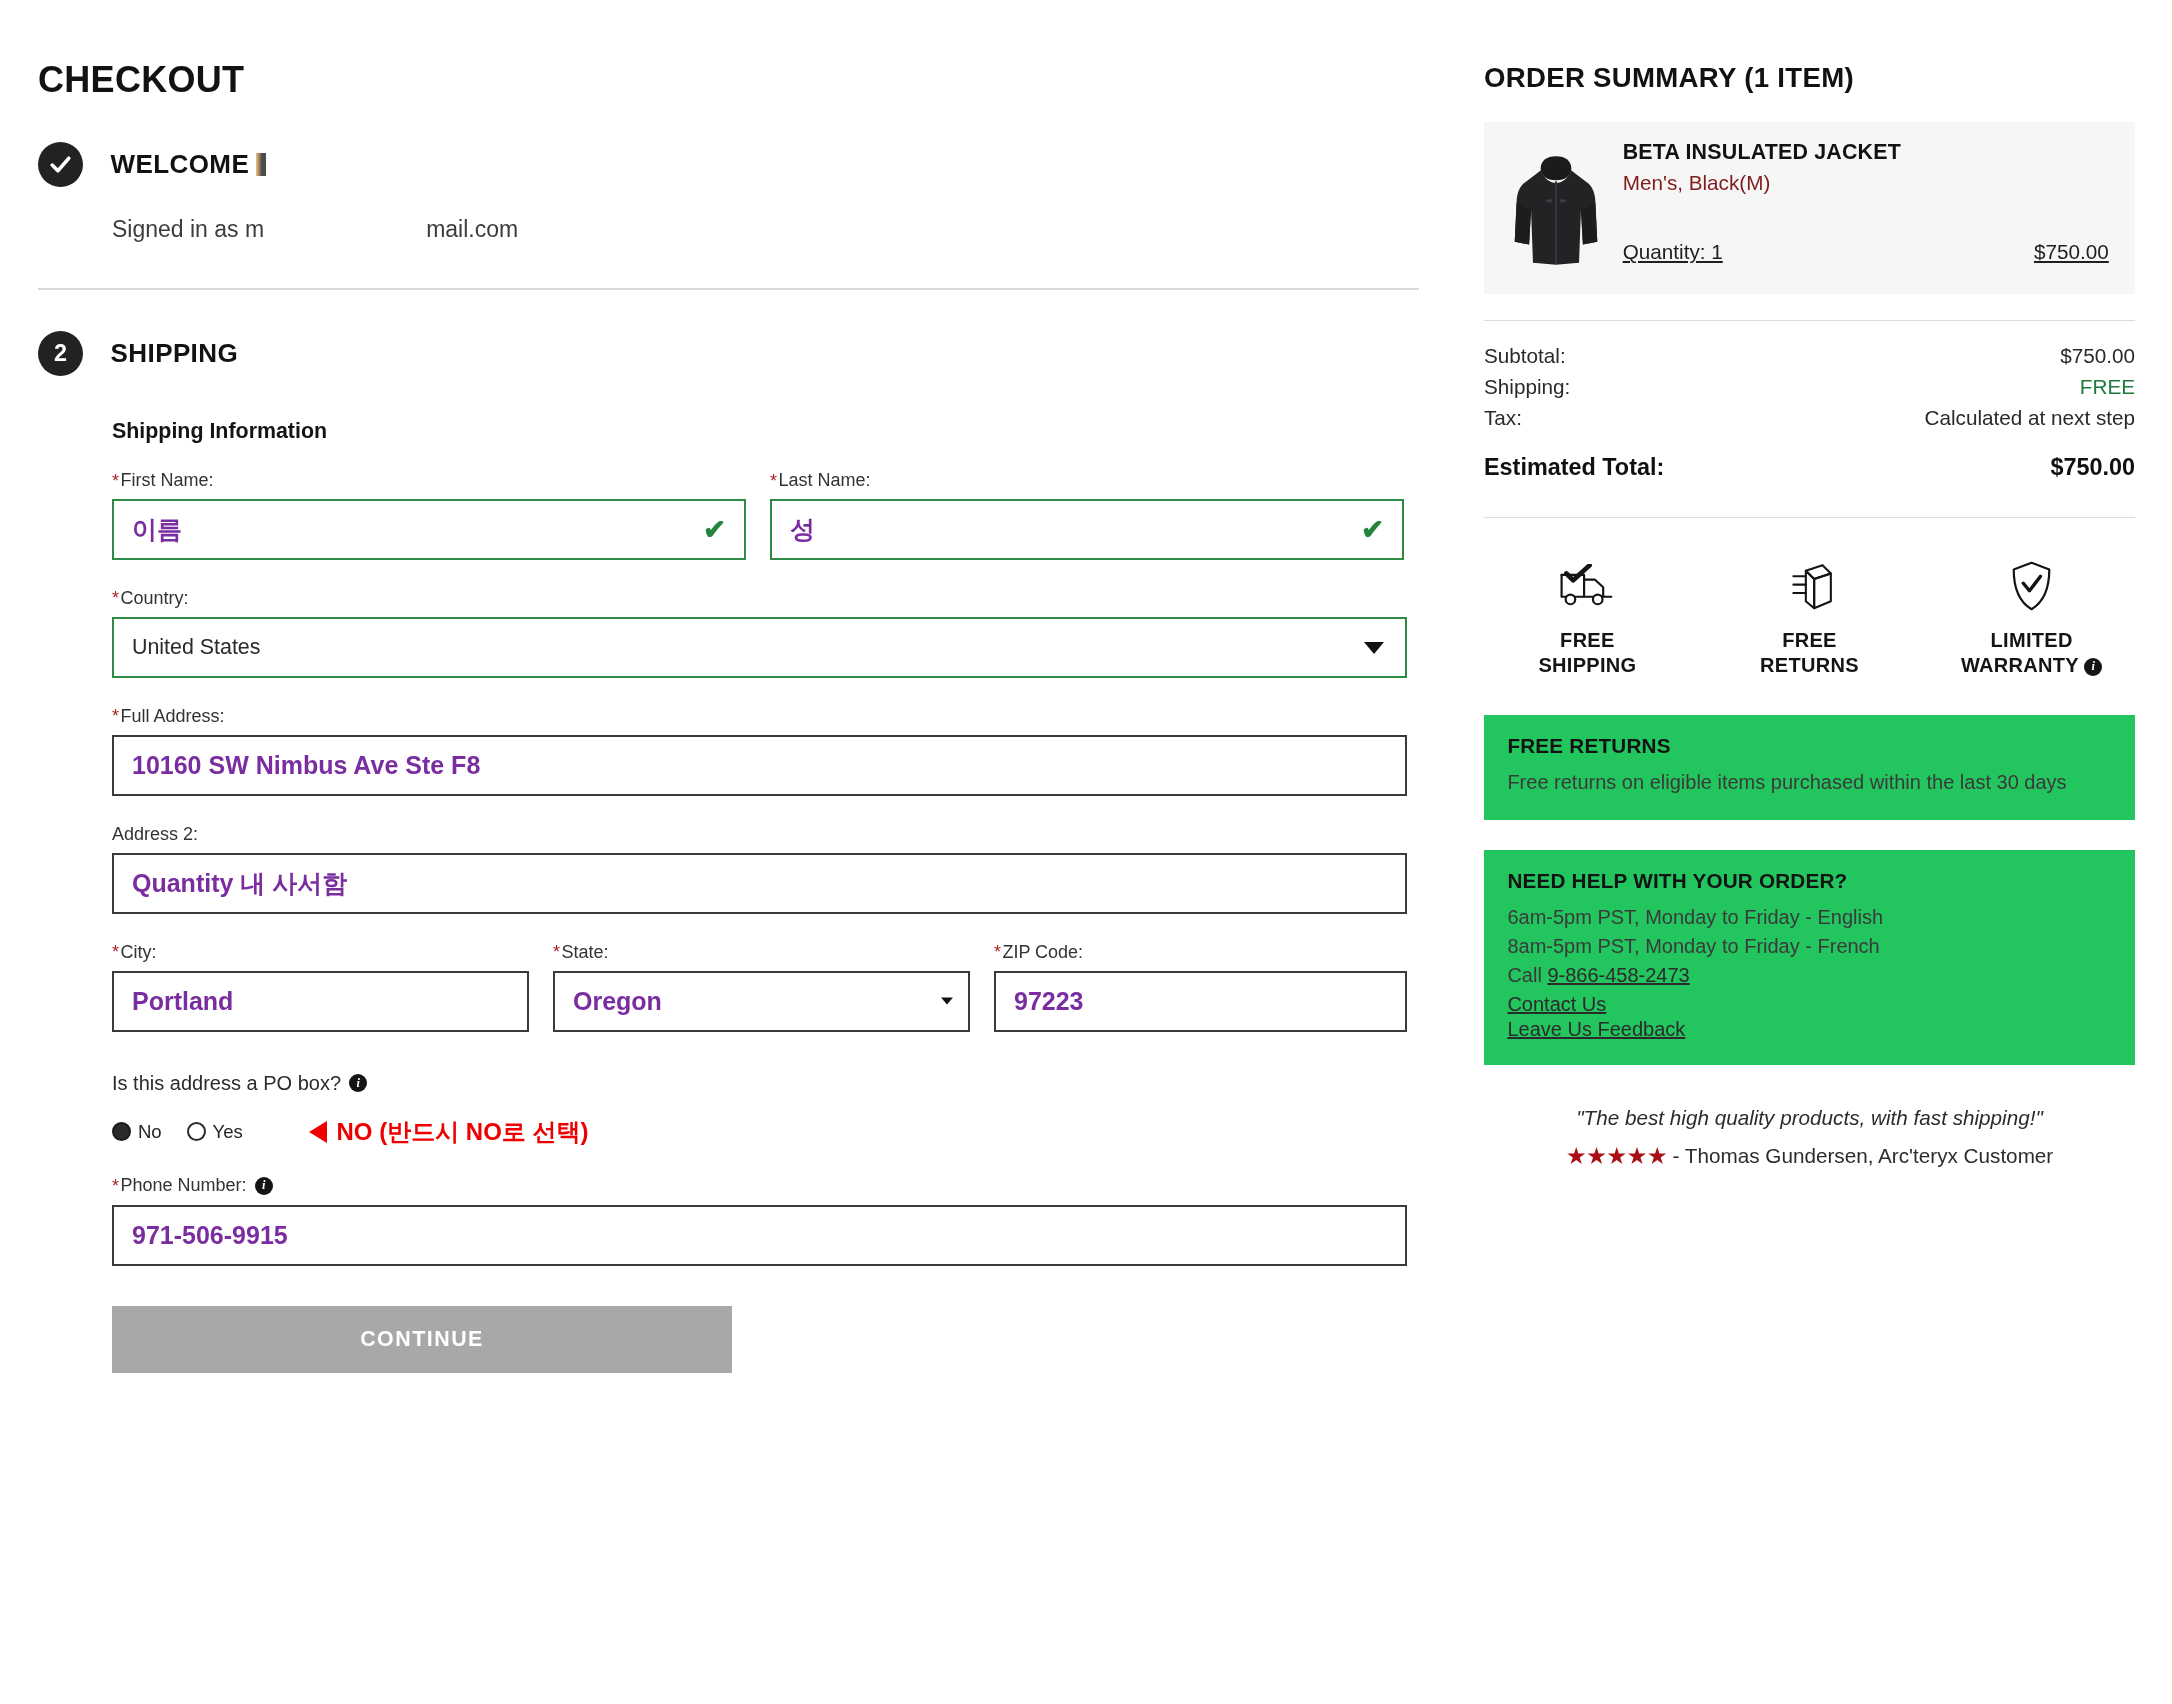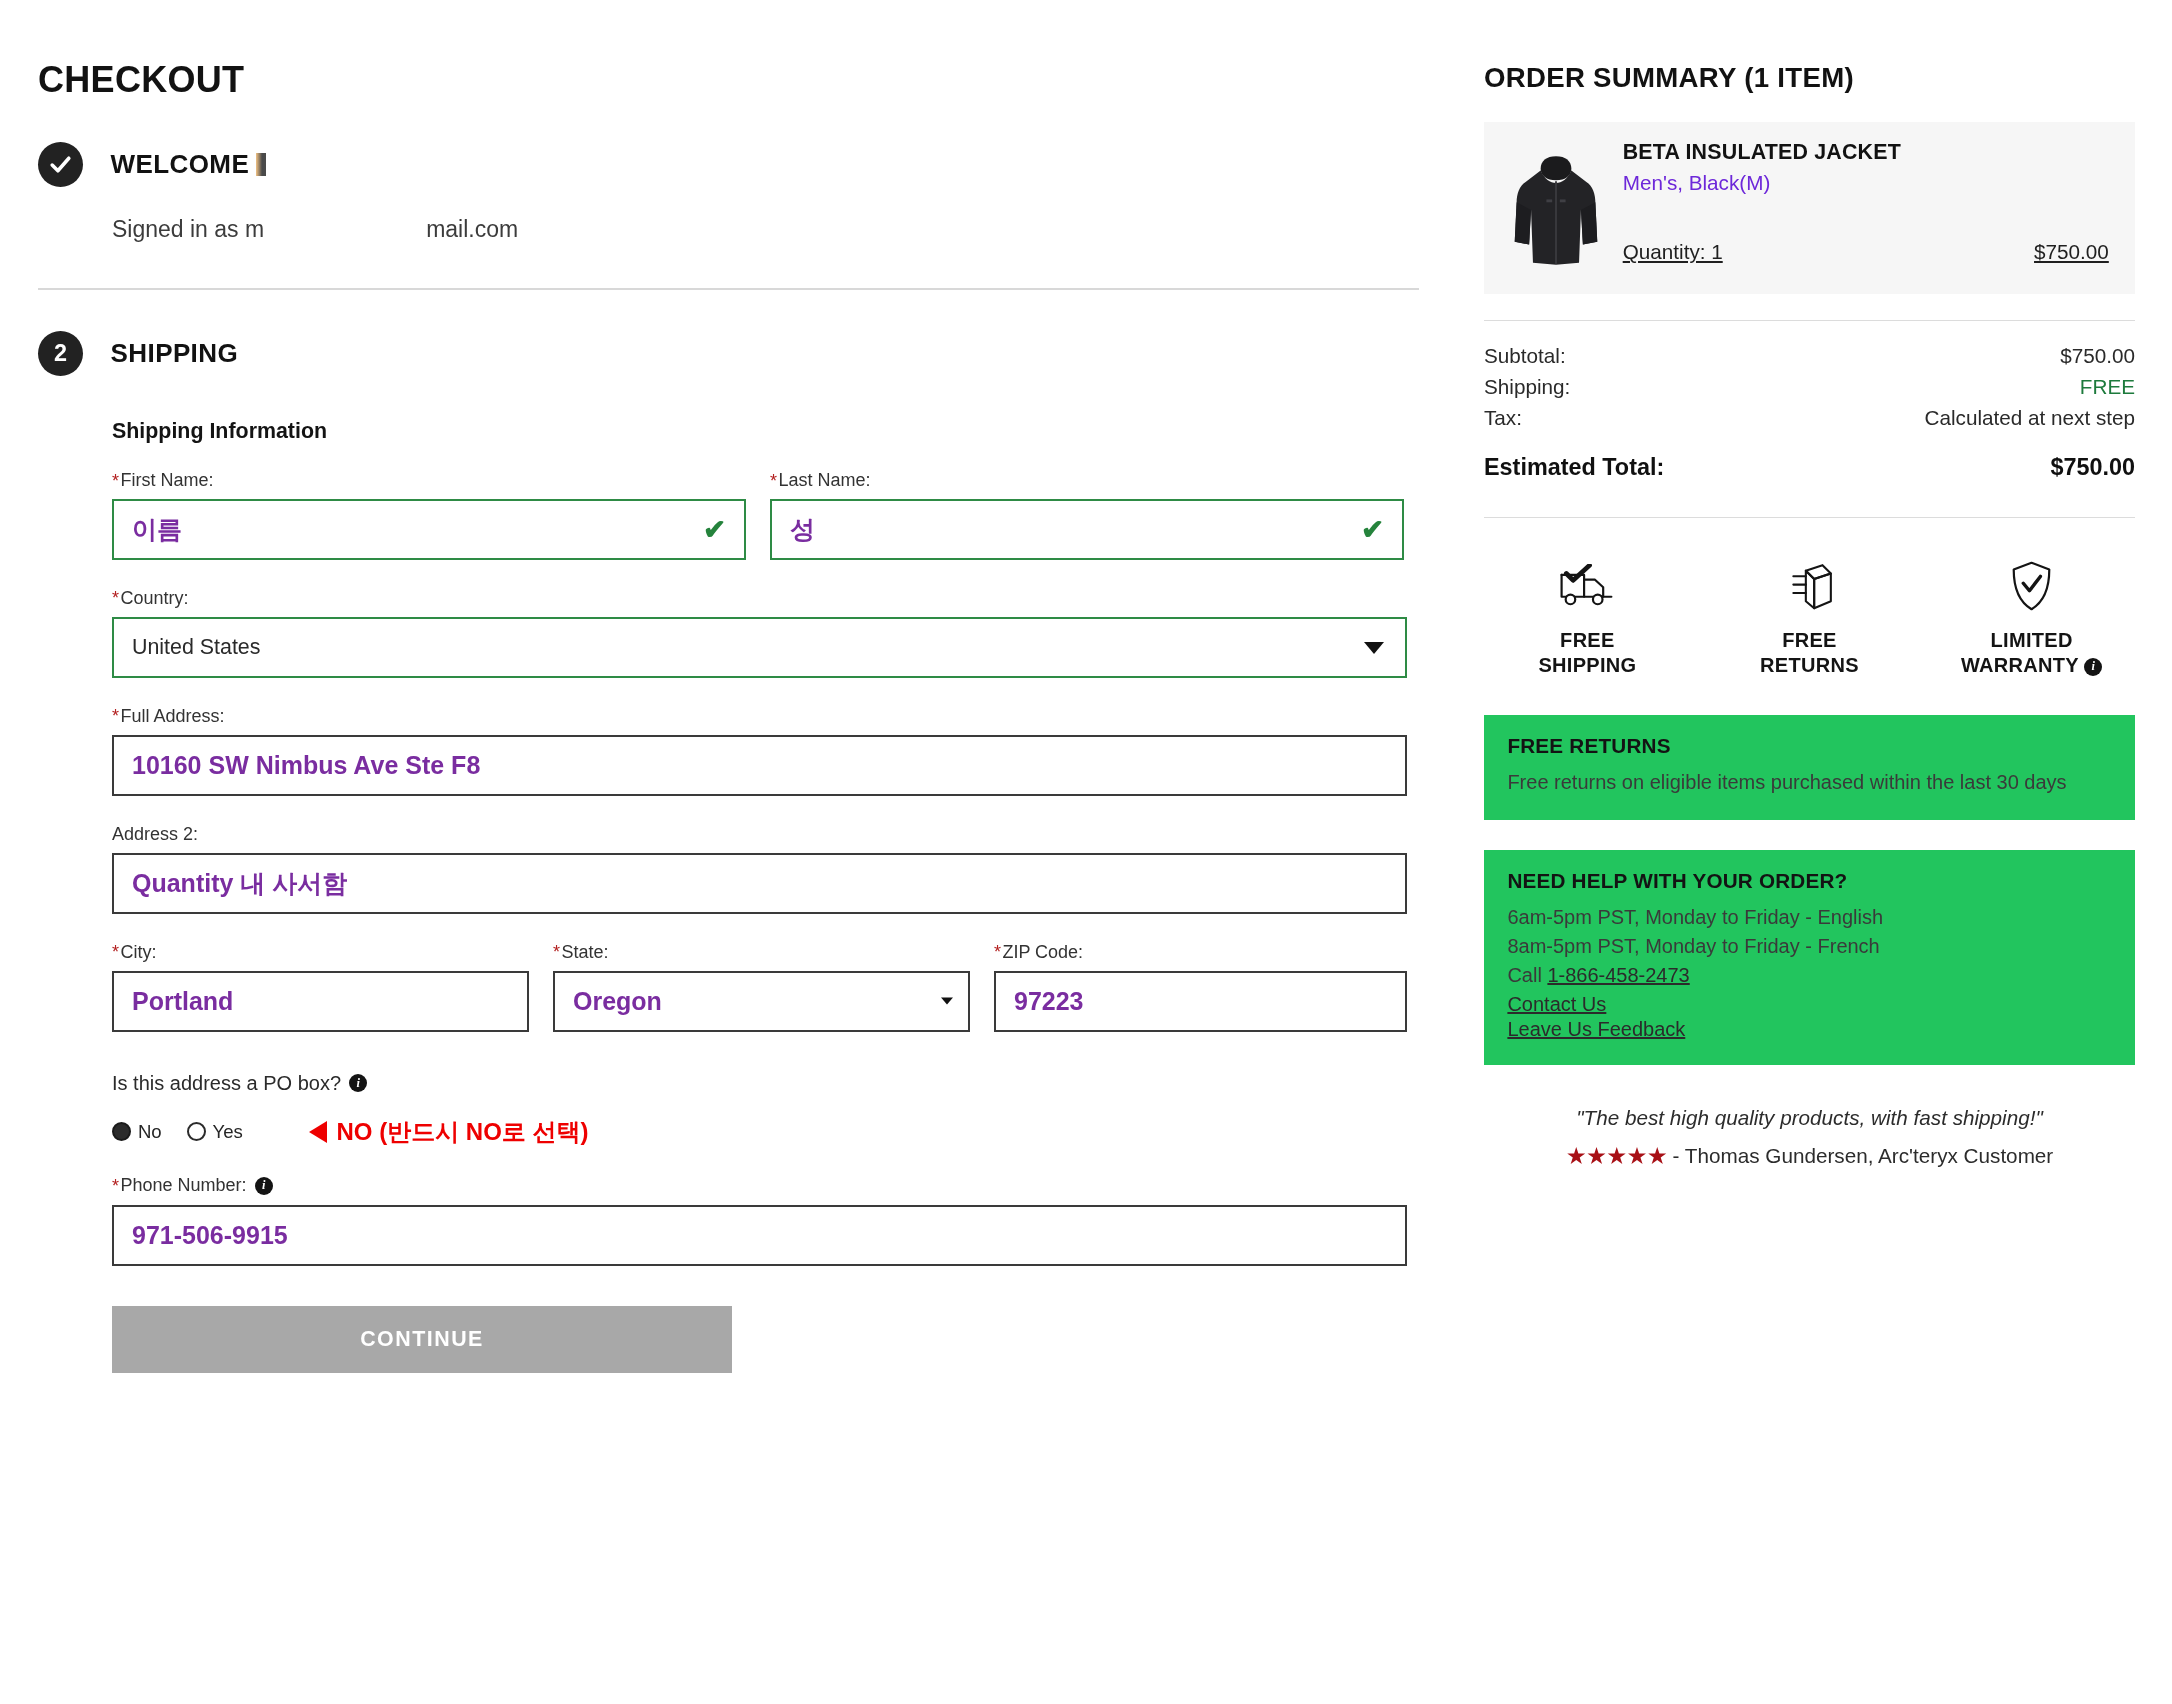--- a/index.html
+++ b/index.html
@@ -277,21 +277,21 @@
   .thumb svg { width: 96px; height: 121px; display: block; }
   .item-info { flex: 1 1 auto; padding-left: 15px; }
   .item-name {
     font-size: 21.4px;
     font-weight: 700;
     letter-spacing: 0.2px;
     color: #121212;
   }
   .item-variant {
     font-size: 20.7px;
-    color: #6d28d9;
+    color: #7f1d1d;
     margin-top: 6.9px;
   }
   .item-qty-row {
     margin-top: 45px;
     display: flex;
     justify-content: space-between;
     align-items: baseline;
     padding-right: 5.5px;
   }
   .item-qty, .item-price { font-size: 20.7px; color: #1f1f1f; text-decoration: underline; }
@@ -654,21 +654,21 @@
     <div class="infobox mt1">
       <div class="ib-title">FREE RETURNS</div>
       <div class="ib-text">Free returns on eligible items purchased within the last 30 days</div>
     </div>
 
     <div class="infobox mt2">
       <div class="ib-title">NEED HELP WITH YOUR ORDER?</div>
       <div class="ib-text">6am-5pm PST, Monday to Friday - English</div>
       <div class="ib-text">8am-5pm PST, Monday to Friday - French</div>
       <div class="ib-text">
-        <span>Call </span><span class="ib-link">1-866-458-2473</span>
+        <span>Call </span><span class="ib-link">9-866-458-2473</span>
       </div>
       <span class="ib-link">Contact Us</span>
       <span class="ib-link">Leave Us Feedback</span>
     </div>
 
     <div class="testimonial">
       <div class="quote">"The best high quality products, with fast shipping!"</div>
       <div class="attrib-row">
         <span class="stars">★★★★★</span>
         <span>- Thomas Gundersen, Arc'teryx Customer</span>

